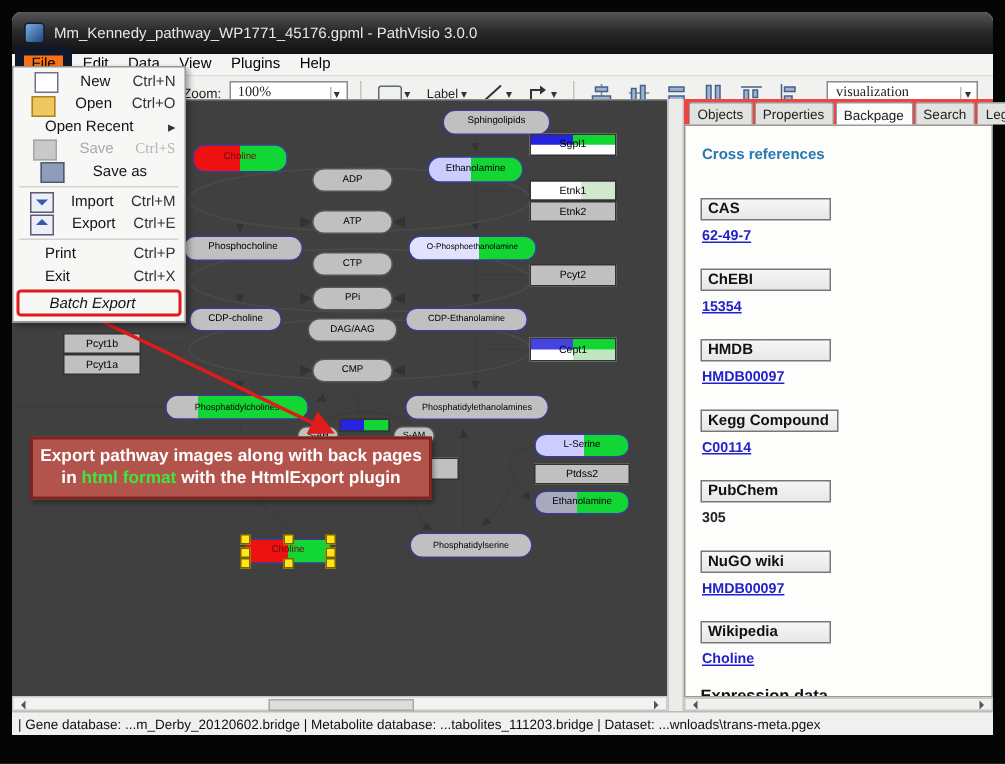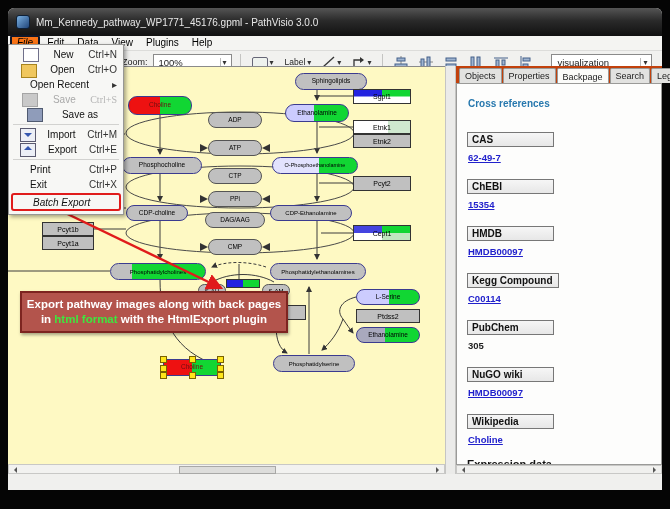--- a/index.html
+++ b/index.html
@@ -9,38 +9,38 @@
           border-radius:6px 6px 0 0;}
   
   #titlebar{height:28px;background:linear-gradient(#555,#2a2a2a 45%,#111);border-radius:6px 6px 0 0;
             display:flex;align-items:center;gap:6px;padding:0 8px;color:#e8e8e8;font-size:10px;}
   #appicon{width:12px;height:12px;border-radius:3px;background:linear-gradient(135deg,#7ab0e0,#20457a);
            border:1px solid #0d2038;flex:none;}
   
   #menubar{height:14px;background:#f4f4f2;border-bottom:1px solid #dcdcda;display:flex;
            align-items:center;font-size:10px;padding:0 2px;gap:1px;}
   .mbi{padding:0 5px;line-height:12px;border:1px solid transparent;}
-  .mbi.open{border:2px solid #0f172a;background:#f97316;border-radius:2px;font-style:italic;}
+  .mbi.open{border:6px solid #0f172a;background:#f97316;border-radius:2px;}
   
   #toolbar{height:22px;background:#f1f1ef;border-bottom:1px solid #c9c9c7;display:flex;
            align-items:center;gap:5px;padding-left:114px;font-size:9px;color:#222;}
   .combo{display:inline-flex;align-items:center;background:#fff;border:1px solid #8a8a8a;
-         height:15px;padding:0 2px 0 5px;font-size:9.5px;}
+         height:15px;padding:0 2px 0 5px;font-size:9.5px;font-family:Liberation Serif, serif;}
   .combo .car{margin-left:4px;border-left:1px solid #bbb;padding:0 2px;font-size:8px;color:#333;}
   #zoomcombo{width:70px;justify-content:space-between;}
   #vizcombo{width:92px;justify-content:space-between;margin-left:10px;}
   .tsep{width:1px;height:16px;background:#c4c4c2;margin:0 3px;}
   .tbtn{display:inline-flex;align-items:center;gap:2px;padding:1px 2px;border:1px solid transparent;}
   .tbtn .car{font-size:8px;color:#333;}
   .genebox{width:14px;height:9px;border:1px solid #667;background:#eef2ee;border-radius:2px;}
   .lab{font-size:8.5px;}
   .ti{display:block;}
   
   #main{position:absolute;left:0;top:58px;width:654px;height:408px;}
-  #canvas{position:absolute;left:0;top:0;width:437px;height:398px;background:#fef9c3;
+  #canvas{position:absolute;left:0;top:0;width:437px;height:398px;background:#404040;
           border-top:1px solid #8a8a8a;overflow:hidden;}
   #edges{position:absolute;left:0;top:0;z-index:1;}
   #nodes{position:absolute;left:0;top:0;width:100%;height:100%;z-index:2;}
   .node{position:absolute;box-sizing:border-box;border:1px solid #555;display:flex;align-items:center;
         justify-content:center;text-align:center;line-height:1;overflow:visible;white-space:nowrap;}
   .node.pill{border-radius:9px;}
   .hnd{position:absolute;width:5px;height:5px;background:#ffe61a;border:1px solid #7a6200;z-index:7;}
   .hnd.tl{left:-4px;top:-4px}.hnd.tc{left:calc(50% - 3px);top:-4px}.hnd.tr{right:-4px;top:-4px}
   .hnd.ml{left:-4px;top:calc(50% - 3px)}.hnd.mr{right:-4px;top:calc(50% - 3px)}
   .hnd.bl{left:-4px;bottom:-4px}.hnd.bc{left:calc(50% - 3px);bottom:-4px}.hnd.br{right:-4px;bottom:-4px}
@@ -51,21 +51,21 @@
   
   #hscroll{position:absolute;left:0;top:398px;width:437px;height:10px;background:#f2f2f0;
            border:1px solid #c8c8c6;box-sizing:border-box;}
   .thumb{position:absolute;left:170px;top:1px;width:95px;height:6px;background:#dddddb;border:1px solid #a8a8a6;}
   .sarr{position:absolute;top:2px;width:0;height:0;border:3px solid transparent;}
   .sarr.l{left:2px;border-right-color:#555;}
   .sarr.r{right:2px;border-left-color:#555;}
   #divider{position:absolute;left:437px;top:0;width:11px;height:408px;background:#ebebe9;
            border-left:1px solid #c5c5c3;border-right:1px solid #c5c5c3;box-sizing:border-box;}
   
-  #sidebar{position:absolute;left:448px;top:0;width:206px;height:408px;background:#c2410c;}
+  #sidebar{position:absolute;left:448px;top:0;width:206px;height:408px;background:#ef4444;}
   #tabs{height:17px;display:flex;align-items:flex-end;padding-left:3px;font-size:9px;}
   .tab{padding:2px 5px;background:#e2e2e0;border:1px solid #9a9a98;border-bottom:none;
        border-radius:2px 2px 0 0;margin-right:1px;color:#222;}
   .tab.active{background:#fbfbf9;padding-top:3px;position:relative;top:1px;}
   #sidecontent{position:absolute;left:0;top:17px;width:206px;height:382px;background:#fdfdfc;
                border:1px solid #9a9a98;box-sizing:border-box;padding:6px 10px;overflow:hidden;}
   #xrheading{color:#2778ae;font-weight:bold;font-size:10px;margin:8px 0 20px 1px;}
   .xhead{display:inline-block;min-width:76px;border:1px solid #777;background:linear-gradient(#f6f6f6,#e7e7e7);
          font-weight:bold;font-size:10px;padding:1px 5px 1px 4px;color:#111;}
   .xval{font-size:9.5px;font-weight:bold;margin:5px 0 13px 1px;color:#222;}
@@ -369,14 +369,17 @@
 
   <svg id="redarrow" width="654" height="482">
     <defs>
       <marker id="rah" markerWidth="9" markerHeight="9" refX="6" refY="3.5" orient="auto">
         <path d="M0,0 L7,3.5 L0,7 z" fill="#e01b1b"></path>
       </marker>
     </defs>
     <line x1="47" y1="200" x2="213" y2="280" stroke="#e01b1b" stroke-width="2.4" marker-end="url(#rah)"></line>
   </svg>
 
+  <div id="statusbar">
+    <span>| Gene database: ...m_Derby_20120602.bridge | Metabolite database: ...tabolites_111203.bridge | Dataset: ...wnloads\trans-meta.pgex</span>
+  </div>
 
 </div>
 
 </body></html>

